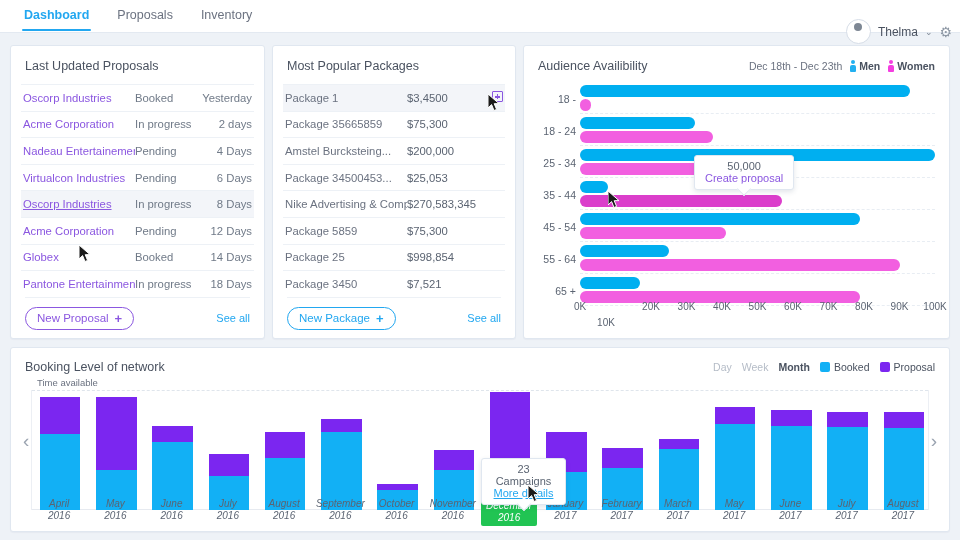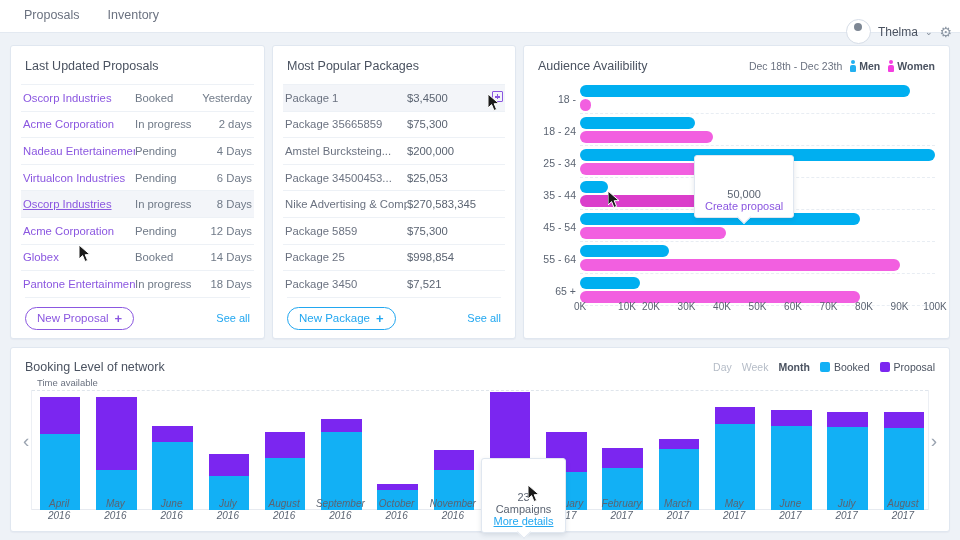--- a/index.html
+++ b/index.html
@@ -113,21 +113,21 @@
   .bar.w { background: #f25fe0; }
   .bar.w2 { background: #db3ecb; }
   .xaxis { position: absolute; left: 44px; right: 2px; bottom: 0; height: 14px; }
   .xtick { position: absolute; font-size: 10px; color: #5b6472; transform: translateX(-50%); white-space: nowrap; }
 
   .tooltip {
     position: absolute; background: #fff; border: 1px solid #e0e7f0; border-radius: 3px;
     box-shadow: 0 2px 5px rgba(40,60,90,.13); text-align: center;
     padding: 4px 10px 5px 10px; z-index: 30;
   }
-  .tooltip .v { font-size: 11px; color: #5b6472; margin-top: 28px; }
+  .tooltip .v { font-size: 11px; color: #5b6472; }
   .tooltip .a { font-size: 11px; color: #8b57e0; cursor: pointer; }
   .tooltip::after {
     content:""; position:absolute; bottom:-5px; left:50%; margin-left:-5px;
     width:9px; height:9px; background:#fff; border-right:1px solid #e0e7f0;
     border-bottom:1px solid #e0e7f0; transform: rotate(45deg);
   }
 
   
   .bk-head { display: flex; align-items: center; justify-content: space-between; padding: 12px 14px 0 14px; }
   .bk-head .t { font-size: 12.5px; color: #4a5260; }
@@ -150,20 +150,21 @@
   .mlabels { position: absolute; left: 20px; right: 20px; height: 28px; }
   .mlab { position: absolute; text-align: center; font-size: 10px; color: #5b6472; line-height: 12px; }
   .mlab.sel { background: #21c453; color: #fff; border-radius: 2px; padding: 2px 0; }
   .arrow { position: absolute; font-size: 19px; color: #9aa3b0; cursor: pointer; user-select: none; }
 </style>
 </head>
 <body>
 
 <div class="topbar">
   <div class="navtabs">
+    <div class="navtab active">Dashboard</div>
     <div class="navtab">Proposals</div>
     <div class="navtab">Inventory</div>
   </div>
   <div class="userbox">
     <div class="avatar">
       <div class="avatar-inner">
         <div class="head"></div>
       </div>
     </div>
     <span class="uname">Thelma</span>
@@ -333,21 +334,21 @@
       <div class="gridline" style="top: 194px;"></div>
       <div class="ylab" style="top: 174px;">55 - 64</div>
       <div class="bar m" style="left: 44px; top: 166px; width: 88.75px;"></div>
       <div class="bar w" style="left: 44px; top: 180px; width: 319.5px;"></div>
       <div class="gridline" style="top: 226px;"></div>
       <div class="ylab" style="top: 206px;">65 +</div>
       <div class="bar m" style="left: 44px; top: 198px; width: 60.35px;"></div>
       <div class="bar w" style="left: 44px; top: 212px; width: 280.45px;"></div>
       <div class="xaxis">
         <div class="xtick" style="left: 0px;">0K</div>
-        <div class="xtick" style="left: 47px;">10K</div>
+        <div class="xtick" style="left: 26px; margin-top: 16px;">10K</div>
         <div class="xtick" style="left: 71px;">20K</div>
         <div class="xtick" style="left: 106.5px;">30K</div>
         <div class="xtick" style="left: 142px;">40K</div>
         <div class="xtick" style="left: 177.5px;">50K</div>
         <div class="xtick" style="left: 213px;">60K</div>
         <div class="xtick" style="left: 248.5px;">70K</div>
         <div class="xtick" style="left: 284px;">80K</div>
         <div class="xtick" style="left: 319.5px;">90K</div>
         <div class="xtick" style="left: 355px; text-align: center;">100K</div>
       </div>

